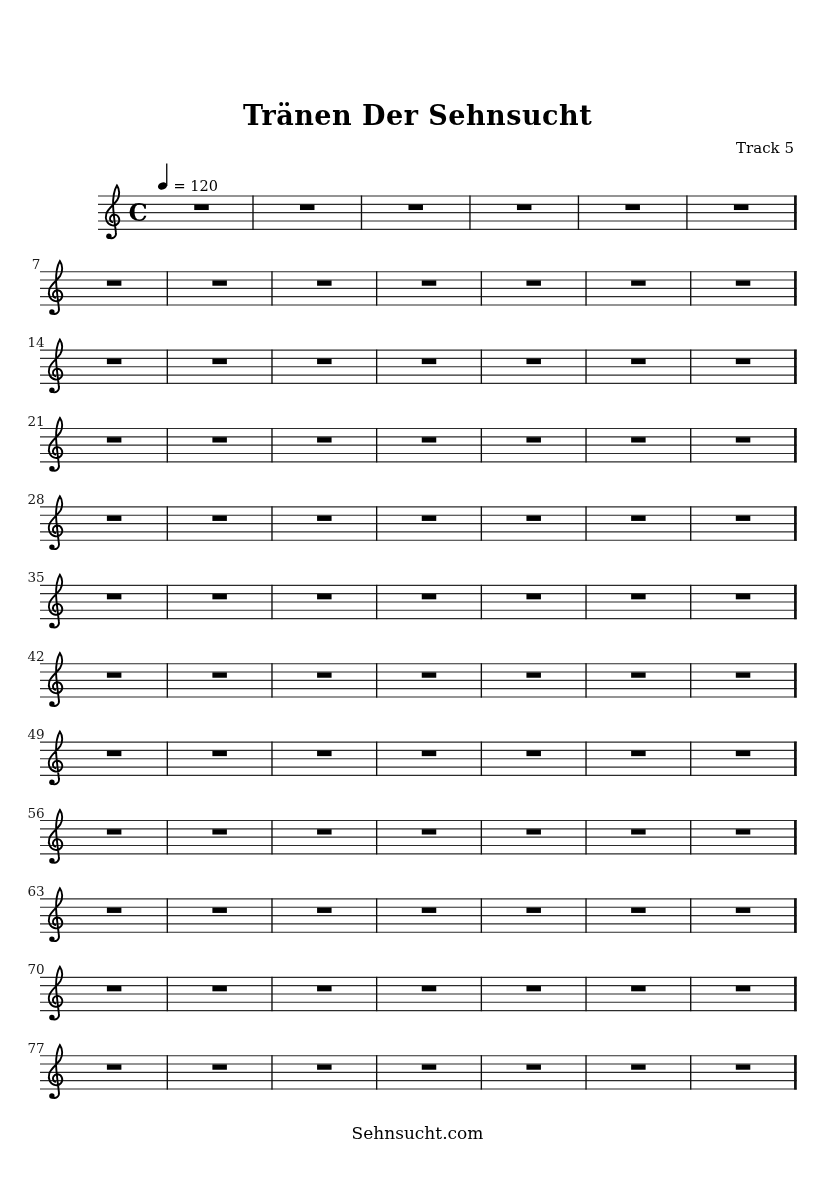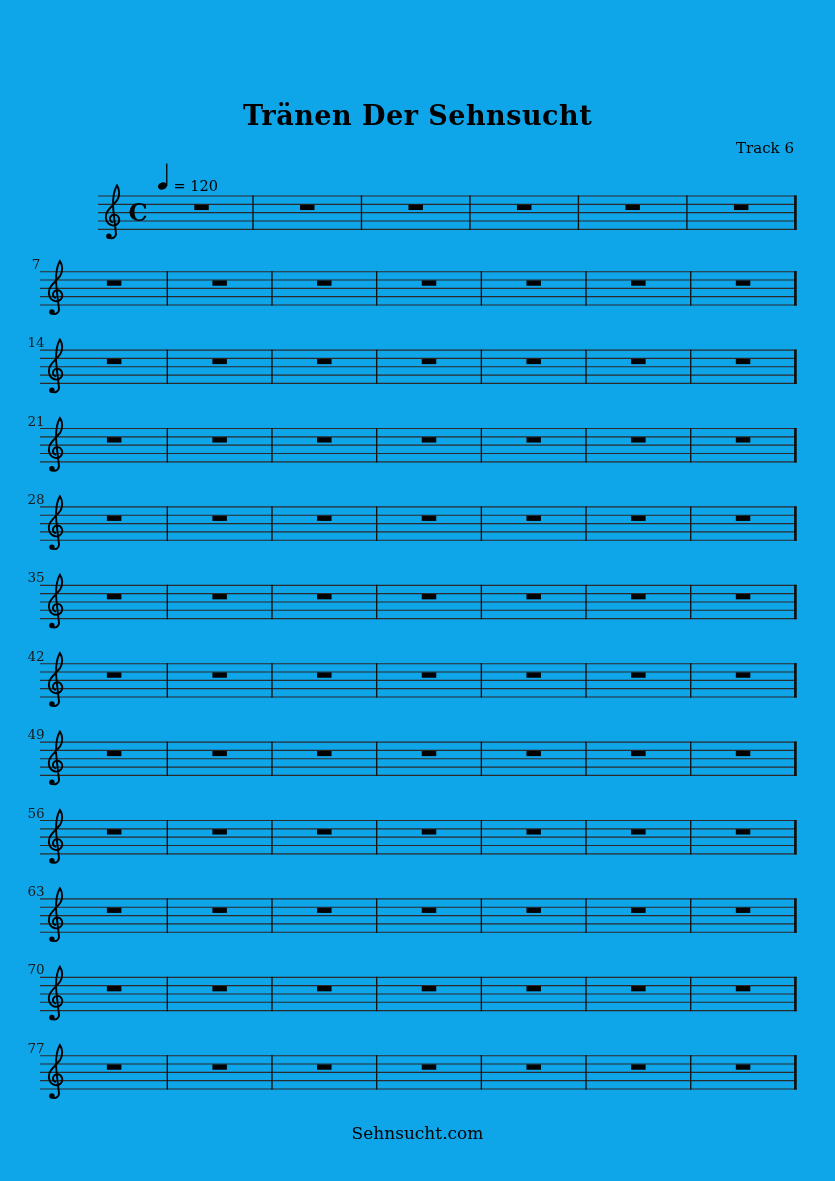--- a/index.html
+++ b/index.html
@@ -1,19 +1,19 @@
 <!DOCTYPE html>
 <html><head>
 <meta charset="utf-8">
 <style>
   html,body{margin:0;padding:0;background:#e8e8e8;}
   .page{
     position:relative;
     width:835px;height:1181px;
-    background:#0ea5e9;
+    background:#ffffff;
     overflow:hidden;
     font-family:"DejaVu Serif", serif;
     margin:0 auto;
   }
   .title{
     position:absolute;
     top:102px;left:0;width:835px;
     text-align:center;
     font-size:27px;
     font-weight:bold;
@@ -38,21 +38,21 @@
     text-align:center;
     font-size:17px;
     color:#000;
   }
 </style>
 </head>
 <body>
 
 <div class="page">
   <div class="title">Tränen Der Sehnsucht</div>
-  <div class="track-label">Track 6</div>
+  <div class="track-label">Track 5</div>
   <svg id="score-svg" width="835" height="1181" viewBox="0 0 835 1181">
       <g>
         <line x1="98" y1="196" x2="796.6999999999999" y2="196" stroke="#2b2b2b" stroke-width="1.15"></line>
         <line x1="98" y1="204.33" x2="796.6999999999999" y2="204.33" stroke="#2b2b2b" stroke-width="1.15"></line>
         <line x1="98" y1="212.66" x2="796.6999999999999" y2="212.66" stroke="#2b2b2b" stroke-width="1.15"></line>
         <line x1="98" y1="220.99" x2="796.6999999999999" y2="220.99" stroke="#2b2b2b" stroke-width="1.15"></line>
         <line x1="98" y1="229.32" x2="796.6999999999999" y2="229.32" stroke="#2b2b2b" stroke-width="1.15"></line>
         <rect x="252.325" y="195.5" width="1.35" height="34.419999999999995" fill="#101010"></rect>
         <rect x="360.805" y="195.5" width="1.35" height="34.419999999999995" fill="#101010"></rect>
         <rect x="469.28499999999997" y="195.5" width="1.35" height="34.419999999999995" fill="#101010"></rect>

